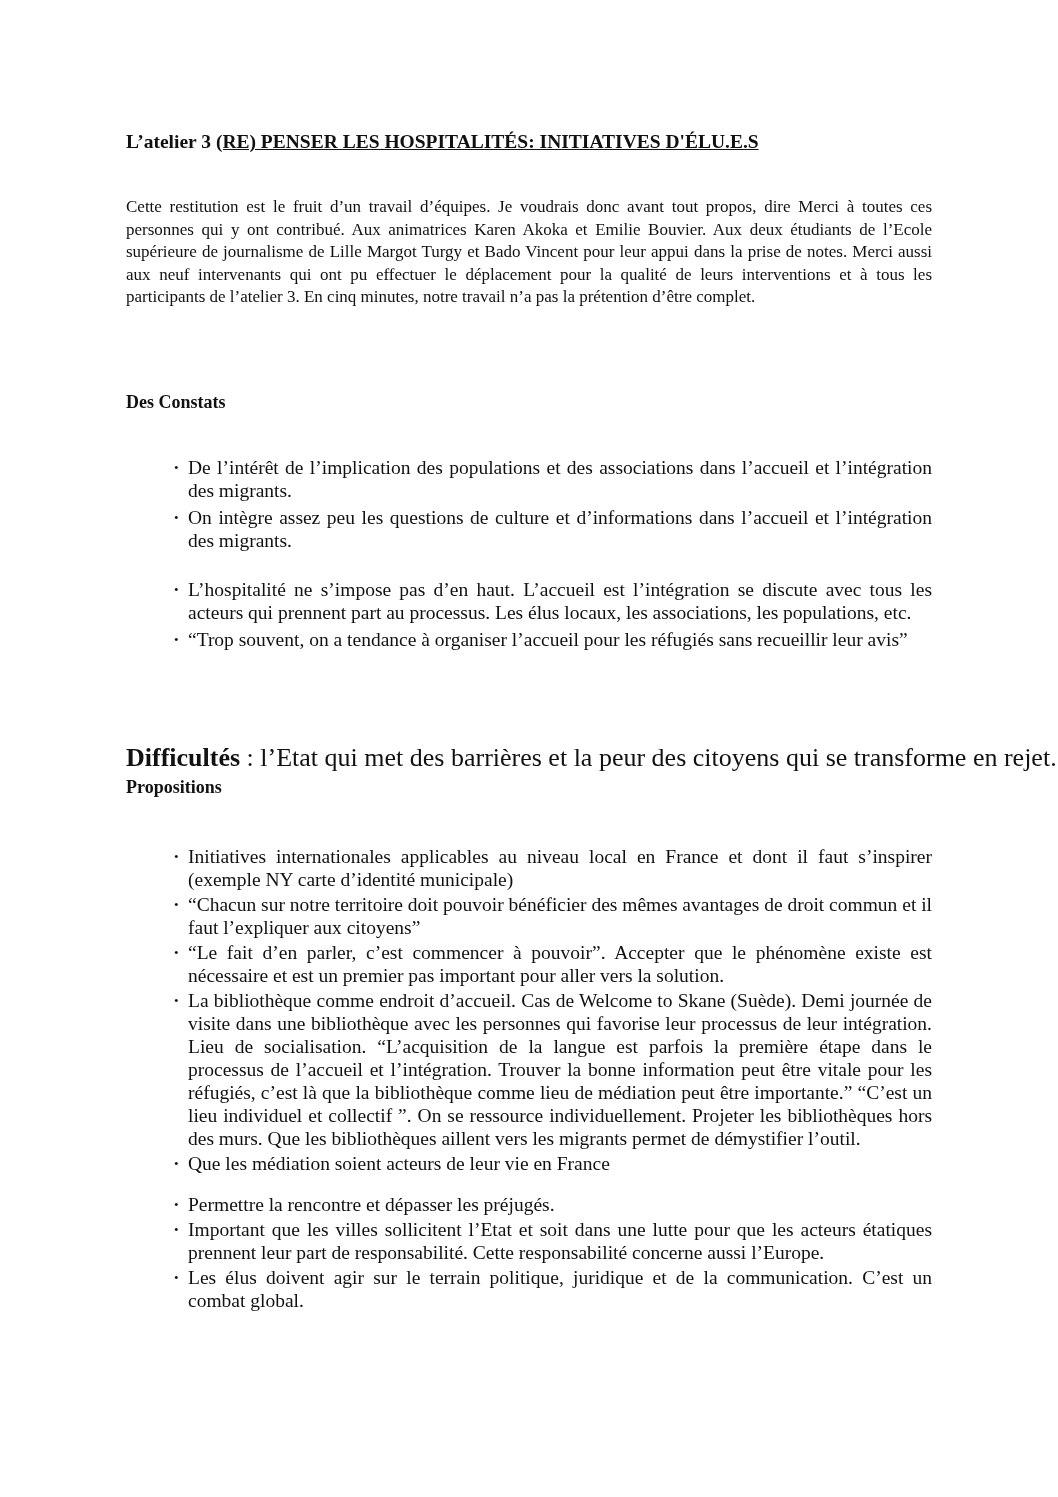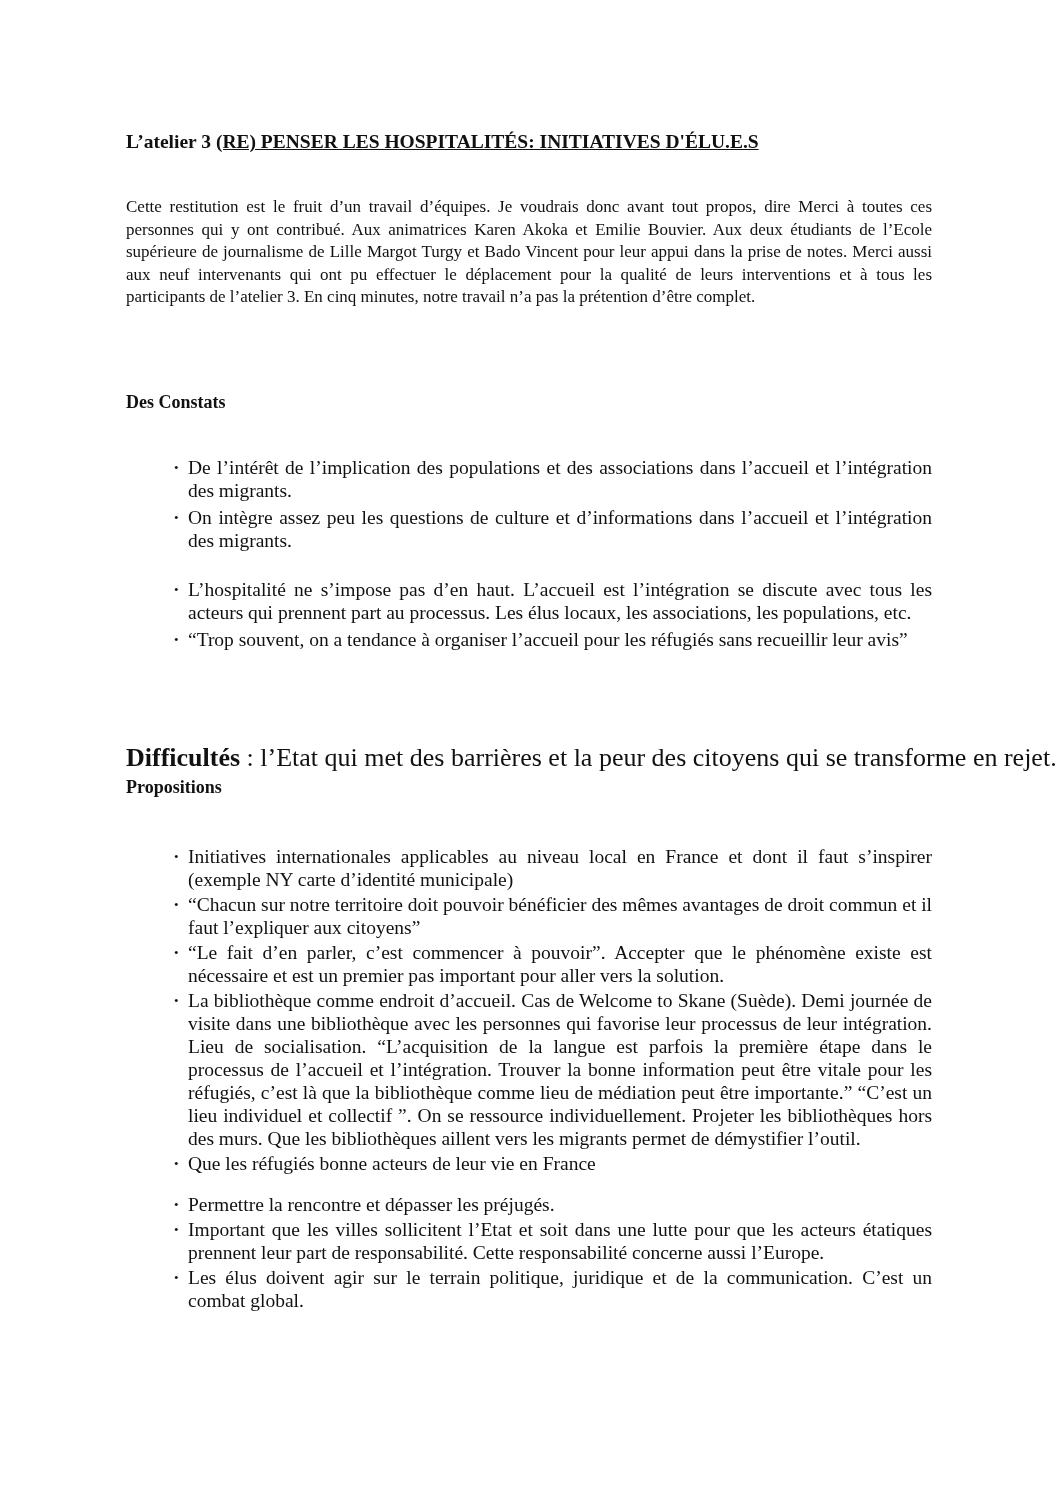--- a/index.html
+++ b/index.html
@@ -60,19 +60,19 @@
     <b>Difficultés</b><span> : l’Etat qui met des barrières et la peur des citoyens qui se transforme en rejet.</span>
   </div>
 
   <div class="heading" style="top:767px;margin-top:8px;">Propositions</div>
 
   <ul class="blist" style="top:845px;">
     <li><span class="bl">•</span><span class="tx">Initiatives internationales applicables au niveau local en France et dont il faut s’inspirer (exemple NY carte d’identité municipale)</span></li>
     <li style="margin-top:2px;"><span class="bl">•</span><span class="tx">“Chacun sur notre territoire doit pouvoir bénéficier des mêmes avantages de droit commun et il faut l’expliquer aux citoyens”</span></li>
     <li style="margin-top:2px;"><span class="bl">•</span><span class="tx">“Le fait d’en parler, c’est commencer à pouvoir”. Accepter que le phénomène existe est nécessaire et est un premier pas important pour aller vers la solution.</span></li>
     <li style="margin-top:2px;"><span class="bl">•</span><span class="tx">La bibliothèque comme endroit d’accueil. Cas de Welcome to Skane (Suède). Demi journée de visite dans une bibliothèque avec les personnes qui favorise leur processus de leur intégration. Lieu de socialisation. “L’acquisition de la langue est parfois la première étape dans le processus de l’accueil et l’intégration. Trouver la bonne information peut être vitale pour les réfugiés, c’est là que la bibliothèque comme lieu de médiation peut être importante.” “C’est un lieu individuel et collectif ”. On se ressource individuellement. Projeter les bibliothèques hors des murs. Que les bibliothèques aillent vers les migrants permet de démystifier l’outil.</span></li>
-    <li style="margin-top:2px;"><span class="bl">•</span><span class="tx">Que les réfugiés bonne acteurs de leur vie en France</span></li>
+    <li style="margin-top:2px;"><span class="bl">•</span><span class="tx">Que les médiation soient acteurs de leur vie en France</span></li>
     <li style="margin-top:18px;"><span class="bl">•</span><span class="tx">Permettre la rencontre et dépasser les préjugés.</span></li>
     <li style="margin-top:2px;"><span class="bl">•</span><span class="tx">Important que les villes sollicitent l’Etat et soit dans une lutte pour que les acteurs étatiques prennent leur part de responsabilité. Cette responsabilité concerne aussi l’Europe.</span></li>
     <li style="margin-top:2px;"><span class="bl">•</span><span class="tx">Les élus doivent agir sur le terrain politique, juridique et de la communication. C’est un combat global.</span></li>
   </ul>
 
 </div>
 
 </body></html>

